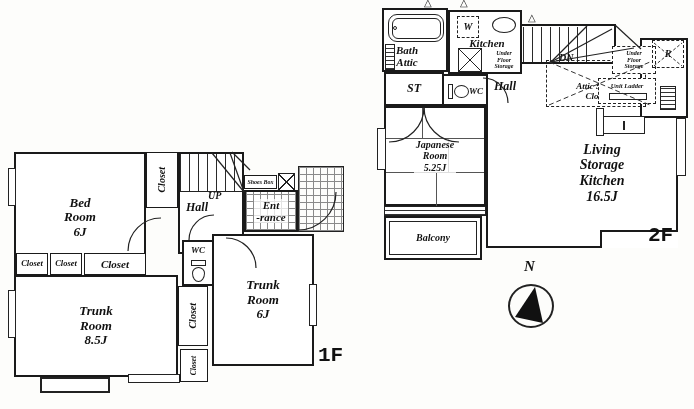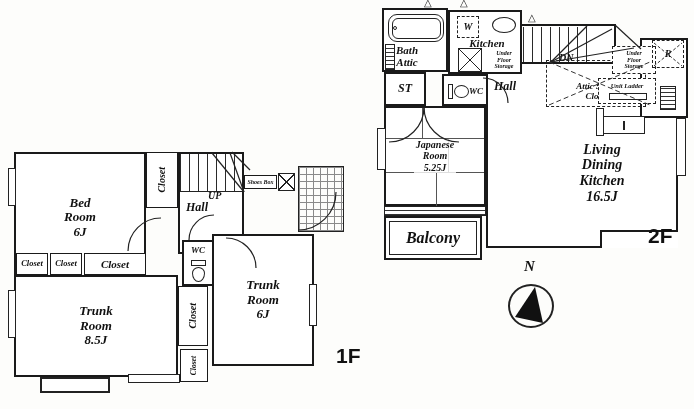--- a/index.html
+++ b/index.html
@@ -16,21 +16,21 @@
   .dash { border-style:dashed; border-width:1.4px; background:transparent; }
   .tile { background-image:
       repeating-linear-gradient(0deg,#8a8a8a 0 1px,transparent 1px 7px),
       repeating-linear-gradient(90deg,#8a8a8a 0 1px,transparent 1px 7px); }
   .vstripes { background-image:repeating-linear-gradient(90deg,#2a2a2a 0 1.3px,transparent 1.3px 9px); }
   .hstripes { background-image:repeating-linear-gradient(0deg,#333 0 1px,transparent 1px 4px); }
   .xbox { background-image:
       linear-gradient(to bottom right,transparent calc(50% - .7px),#222 calc(50% - .7px) calc(50% + .7px),transparent calc(50% + .7px)),
       linear-gradient(to top right,transparent calc(50% - .7px),#222 calc(50% - .7px) calc(50% + .7px),transparent calc(50% + .7px)); }
   .win { position:absolute; border:1px solid #222; background:#fff; }
-  .flbl { position:absolute; font-family:Liberation Sans, sans-serif; font-weight:700;
+  .flbl { position:absolute; font-family:Liberation Mono, monospace; font-weight:700;
           font-size:21px; color:#111; }
   svg.overlay { position:absolute; left:0; top:0; pointer-events:none; }
 </style>
 </head>
 <body>
 
 <div id="stage">
 
   <div class="rm" style="left:14px;top:152px;width:132px;height:131px;">
     <span class="lb" style="font-size:13px;">Bed
@@ -46,20 +46,24 @@
   <div class="abs vstripes" style="left:180px;top:154px;width:62px;height:38px;border-bottom:1.5px solid #222;"></div>
   <span class="lb abs" style="left:208px;top:190px;font-size:10px;">UP</span>
   <span class="lb abs" style="left:186px;top:201px;font-size:12px;">Hall</span>
 
   <div class="rm rm1" style="left:244px;top:175px;width:33px;height:14px;">
     <span class="lb" style="font-size:6px;">Shoes Box</span>
   </div>
   <div class="abs xbox" style="left:278px;top:173px;width:17px;height:18px;border:1.5px solid #222;background-color:#fff;"></div>
 
   <div class="abs tile" style="left:298px;top:166px;width:46px;height:66px;border:1.5px solid #222;"></div>
+  <div class="rm tile" style="left:244px;top:190px;width:54px;height:42px;">
+    <span class="lb" style="font-size:11px;background:rgba(255,255,255,.75);padding:0 2px;">Ent
+-rance</span>
+  </div>
 
   <div class="rm" style="left:182px;top:240px;width:32px;height:46px;">
     <span class="lb abs" style="left:0;right:0;top:3px;font-size:9px;">WC</span>
     <div class="abs" style="left:7px;top:18px;width:15px;height:6px;border:1.2px solid #222;"></div>
     <div class="abs" style="left:8px;top:25px;width:13px;height:15px;border:1.2px solid #222;border-radius:50% 50% 50% 50%/42% 42% 58% 58%;"></div>
   </div>
 
   <div class="rm rm1" style="left:16px;top:253px;width:32px;height:22px;">
     <span class="lb" style="font-size:8.5px;">Closet</span>
   </div>
@@ -89,25 +93,25 @@
 6J</span>
   </div>
 
   <div class="abs" style="left:40px;top:377px;width:70px;height:16px;border:2px solid #222;background:#fff;"></div>
 
   <div class="win" style="left:8px;top:168px;width:8px;height:38px;"></div>
   <div class="win" style="left:8px;top:290px;width:8px;height:48px;"></div>
   <div class="win" style="left:309px;top:284px;width:8px;height:42px;"></div>
   <div class="win" style="left:128px;top:374px;width:52px;height:9px;"></div>
 
-  <span class="flbl" style="left:336px;top:344px;">1F</span>
+  <span class="flbl" style="left:318px;top:344px;">1F</span>
 
   <div class="rm" style="left:486px;top:62px;width:192px;height:186px;padding:36px 0 0 40px;">
     <span class="lb" style="font-size:14px;">Living
-Dining
+Storage
 Kitchen
 16.5J</span>
   </div>
   <div class="abs" style="left:600px;top:230px;width:78px;height:18px;background:#fff;border-top:2px solid var(--w);border-left:2px solid var(--w);"></div>
   <div class="win" style="left:676px;top:118px;width:10px;height:58px;"></div>
 
   <div class="rm" style="left:640px;top:38px;width:48px;height:80px;"></div>
   <div class="abs hstripes" style="left:660px;top:86px;width:16px;height:24px;border:1.5px solid #222;background-color:#fff;"></div>
   <div class="abs" style="left:596px;top:108px;width:8px;height:28px;border:1.5px solid #222;background:#fff;"></div>
   <div class="abs" style="left:603px;top:116px;width:42px;height:18px;border:1.5px solid #222;background:#fff;">
@@ -151,21 +155,21 @@
 Storage</span>
   </div>
   <div class="abs dash" style="left:652px;top:40px;width:32px;height:28px;border-color:#222;display:flex;align-items:center;justify-content:center;">
     <span class="lb" style="font-size:10px;background:#fff;padding:0 2px;">R</span>
   </div>
   <div class="abs dash" style="left:598px;top:78px;width:58px;height:26px;border-color:#222;background:#fff;">
     <span class="lb abs" style="left:0;right:0;top:3px;font-size:6.5px;">Unit Ladder</span>
     <div class="abs" style="left:10px;top:14px;width:38px;height:7px;border:1px solid #222;"></div>
   </div>
 
-  <div class="rm" style="left:384px;top:72px;width:42px;height:34px;">
+  <div class="rm" style="left:384px;top:72px;width:60px;height:34px;">
     <span class="lb" style="font-size:12px;">ST</span>
   </div>
 
   <div class="rm" style="left:442px;top:74px;width:46px;height:32px;">
     <div class="abs" style="left:4px;top:8px;width:5px;height:15px;border:1.2px solid #222;"></div>
     <div class="abs" style="left:10px;top:9px;width:15px;height:13px;border:1.2px solid #222;border-radius:50%;"></div>
     <span class="lb abs" style="left:25px;top:10px;font-size:9px;">WC</span>
   </div>
 
   <span class="lb abs" style="left:494px;top:80px;font-size:12px;">Hall</span>
@@ -177,21 +181,21 @@
     <div class="abs" style="left:62px;top:30px;width:1px;height:34px;background:#555;"></div>
     <div class="abs" style="left:50px;top:64px;width:1px;height:34px;background:#555;"></div>
     <span class="lb" style="font-size:10px;background:rgba(255,255,255,.8);padding:0 2px;position:relative;">Japanese
 Room
 5.25J</span>
   </div>
   <div class="abs hstripes" style="left:384px;top:206px;width:102px;height:10px;border:1.2px solid #222;background-color:#fff;"></div>
 
   <div class="rm" style="left:384px;top:216px;width:98px;height:44px;">
     <div class="abs" style="left:3px;top:3px;right:3px;bottom:3px;border:1px solid #222;"></div>
-    <span class="lb" style="font-size:16px;position:relative;">Balcony</span>
+    <span class="lb" style="font-size:10px;position:relative;">Balcony</span>
   </div>
 
   <div class="win" style="left:377px;top:128px;width:9px;height:42px;"></div>
 
   <span class="flbl" style="left:648px;top:224px;">2F</span>
 
   <span class="abs" style="left:424px;top:-3px;font-size:10px;color:#222;">△</span>
   <span class="abs" style="left:460px;top:-3px;font-size:10px;color:#222;">△</span>
   <span class="abs" style="left:528px;top:12px;font-size:10px;color:#222;">△</span>
 

